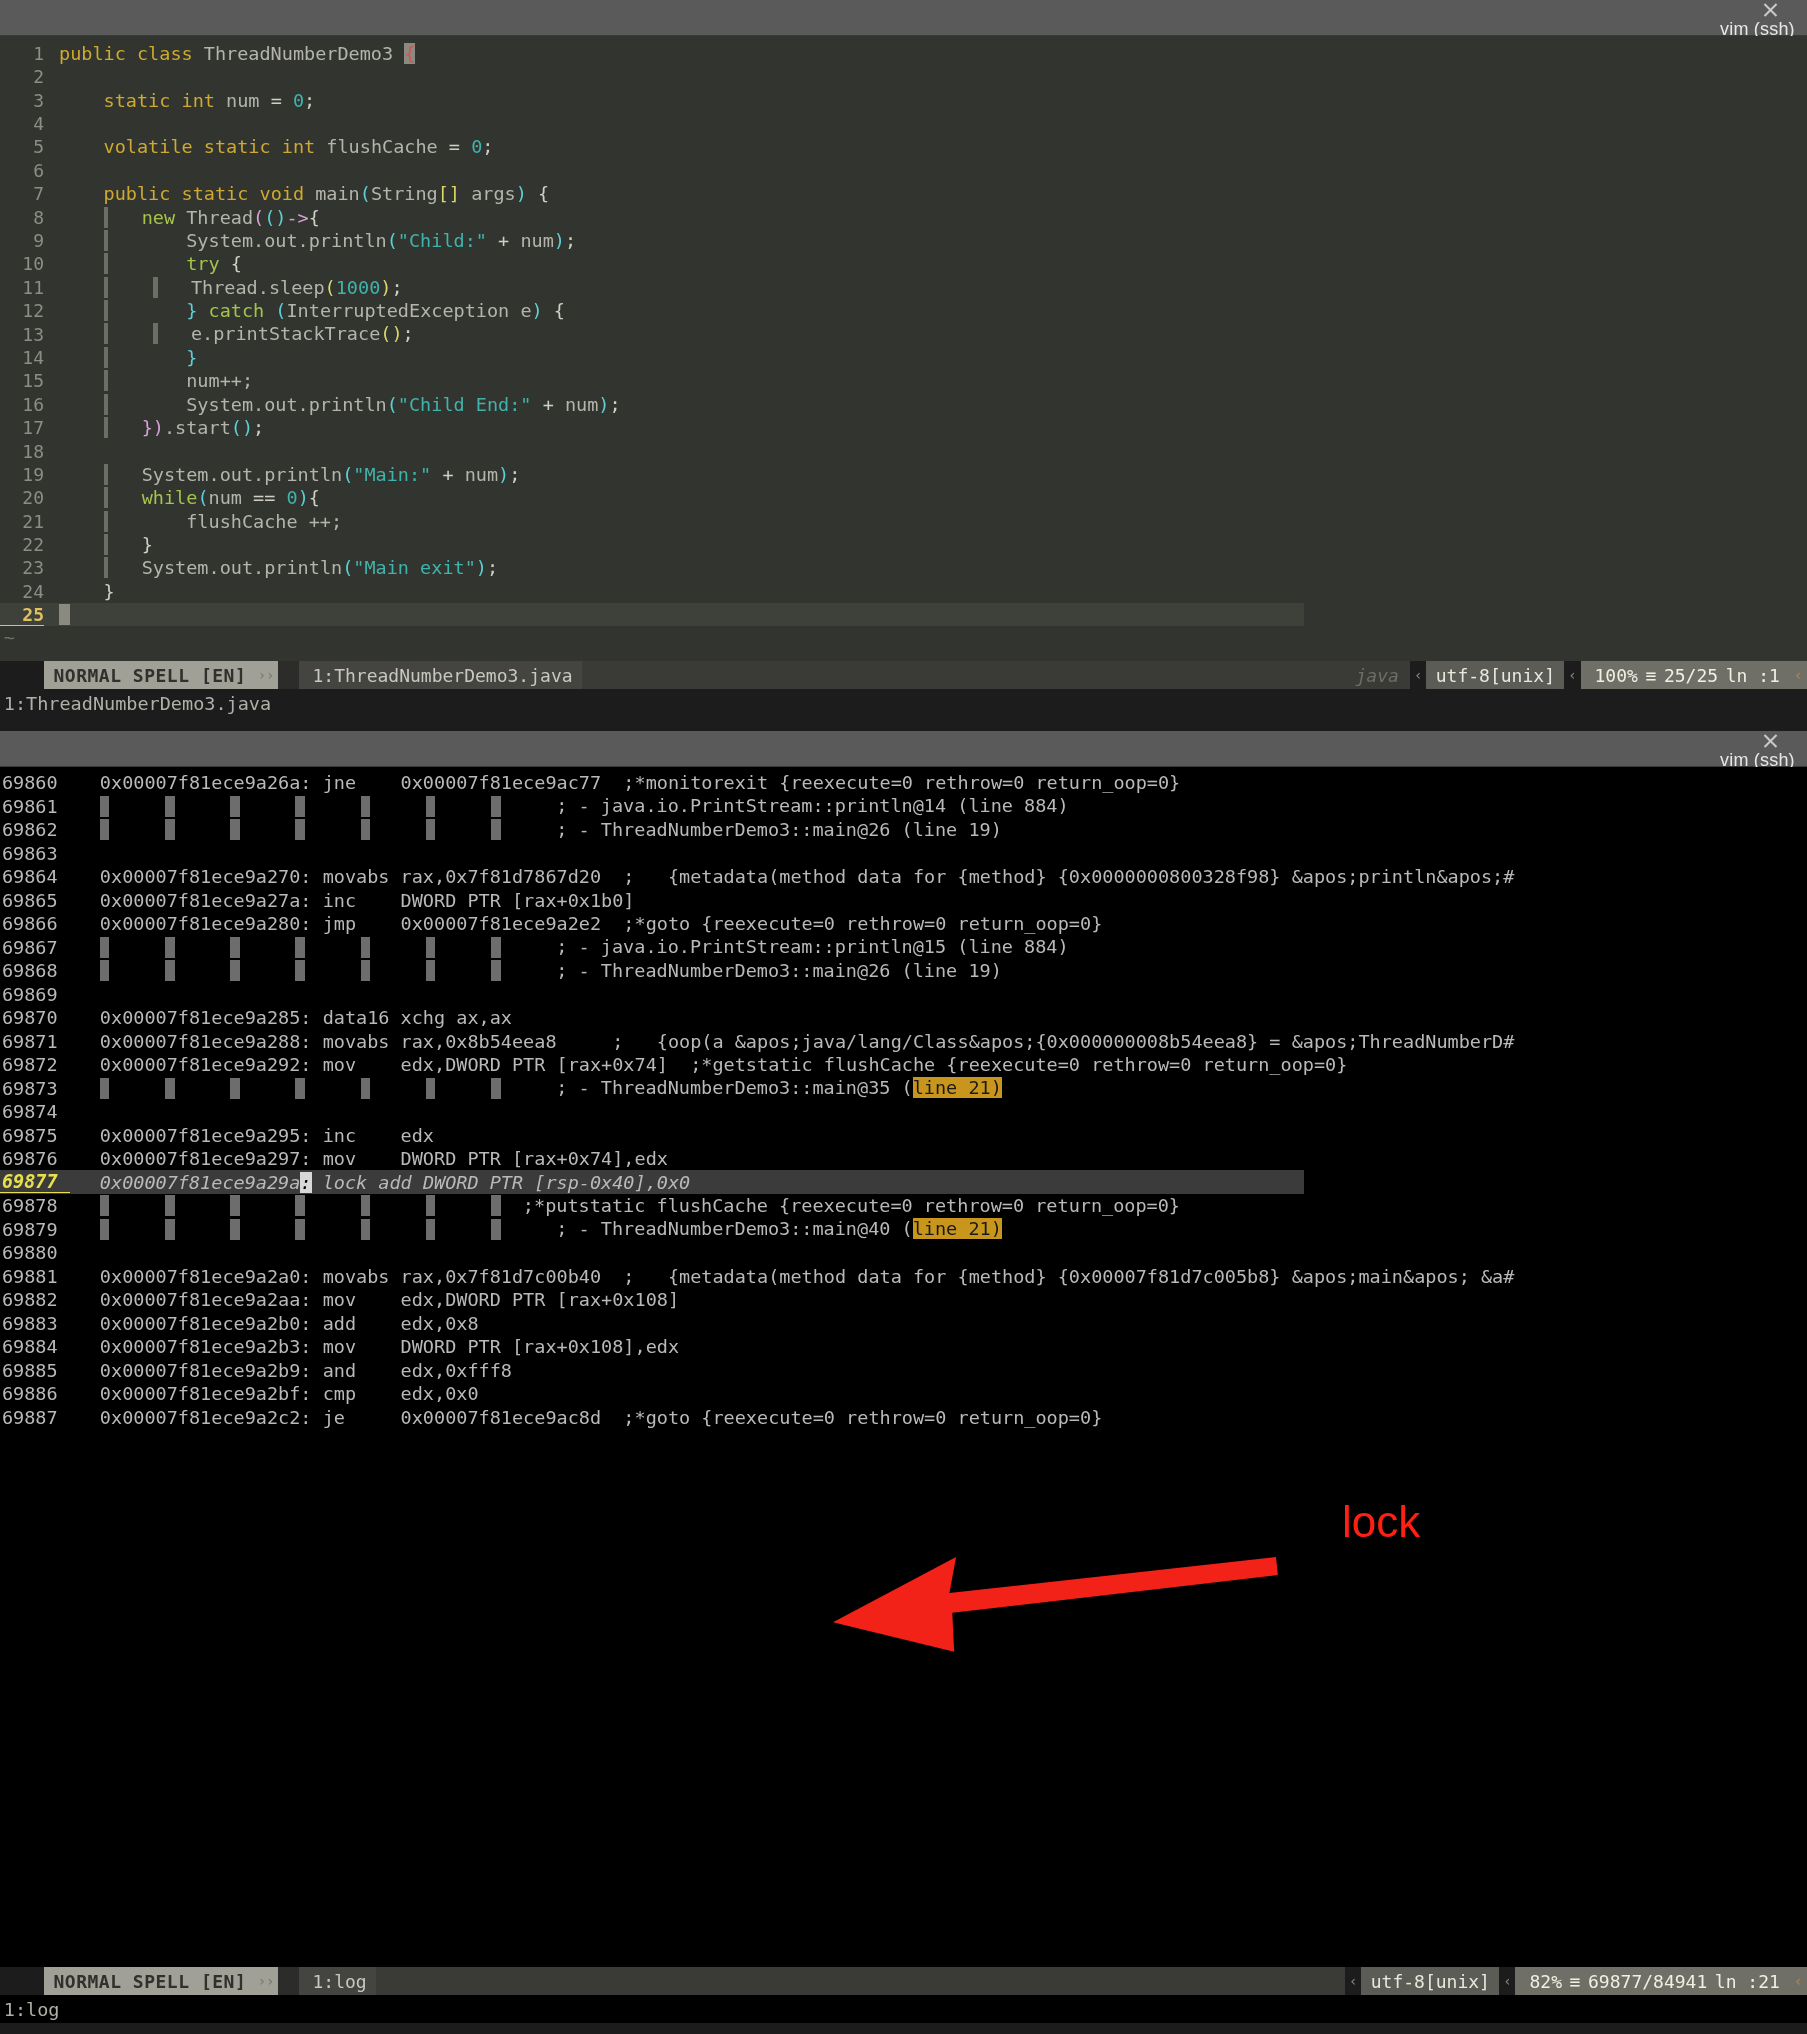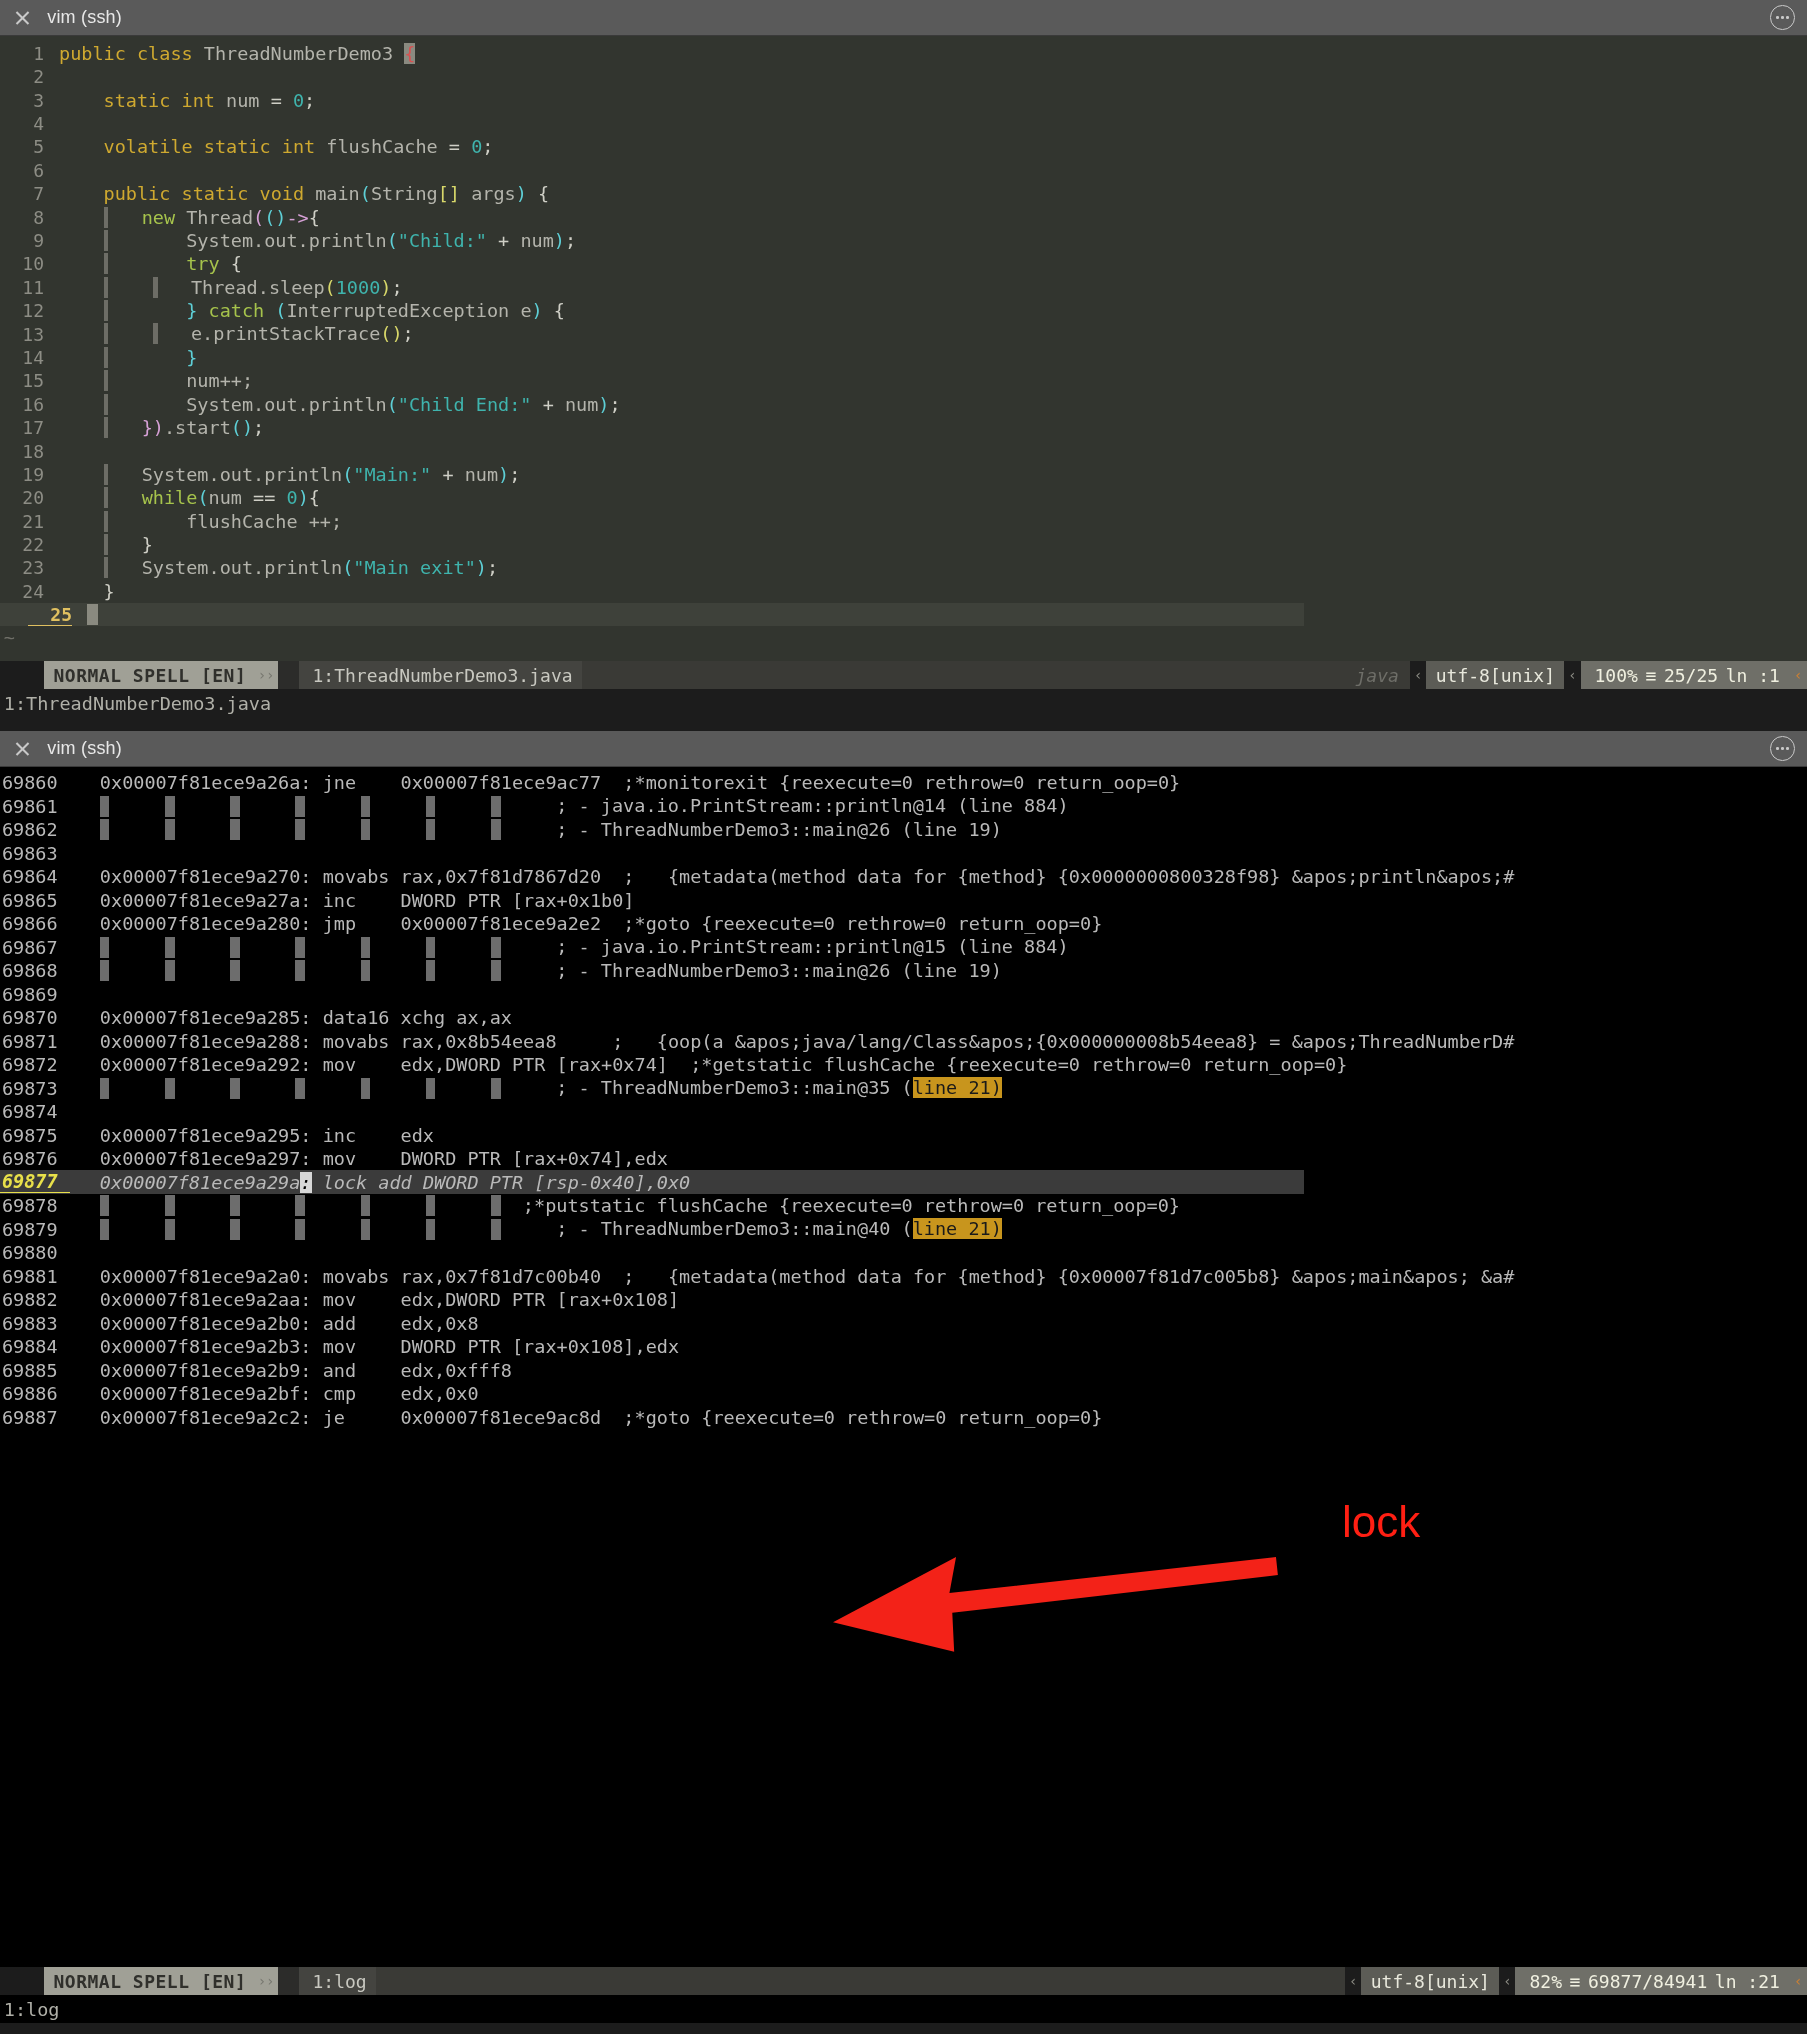--- a/index.html
+++ b/index.html
@@ -7,23 +7,24 @@
     width: 1808px; height: 2035px;
     background: #1c1c1c;
     font-family: "DejaVu Sans Mono", monospace;
     overflow: hidden;
   }
 
   
   .pane { position: absolute; left: 0; width: 1808px; }
   .titlebar {
     height: 36px; background: #5a5a5a;
-    display: flex; align-items: center;
+    display: flex; align-items: flex-end;
     padding: 0 13.2px;
     border-bottom: 0.9px solid #3a3a3a;
+    flex-direction: column;
   }
   .titlebar .x-icon {
     width: 19px; height: 19px; position: relative; flex: 0 0 auto;
     margin-right: 15px;
   }
   .titlebar .x-icon::before, .titlebar .x-icon::after {
     content: ""; position: absolute; left: 0.9px; top: 8.5px;
     width: 17px; height: 1.9px; background: #c9c9c9;
   }
   .titlebar .x-icon::before { transform: rotate(45deg); }
@@ -56,21 +57,21 @@
     height: 23.4px; display: flex; align-items: center;
     white-space: pre; font-size: 18.5px;
     font-family: "DejaVu Sans Mono", monospace;
     color: #b8b8b0;
   }
   .codeline .lnum {
     width: 44px; text-align: right; flex: 0 0 auto;
     color: #8d8d85; margin-right: 15px; font-size: 18px;
   }
   .codeline.cur .lnum { color: #e0c060; font-weight: bold;
-     border-bottom: 1.9px solid #e0c060; margin-left: 28px; }
+     border-bottom: 1.9px solid #e0c060; }
   .codeline.cur { background: #3e413a; width: 1304px; }
   .codeline .ctext { flex: 0 0 auto; }
 
   
   .kw   { color: #cfa930; }   
   .kw2  { color: #a6c34c; }
   .str  { color: #3fb4ad; }
   .num  { color: #3fb4ad; }
   .par  { color: #5ecfd6; }
   .par2 { color: #d6a0d6; }

